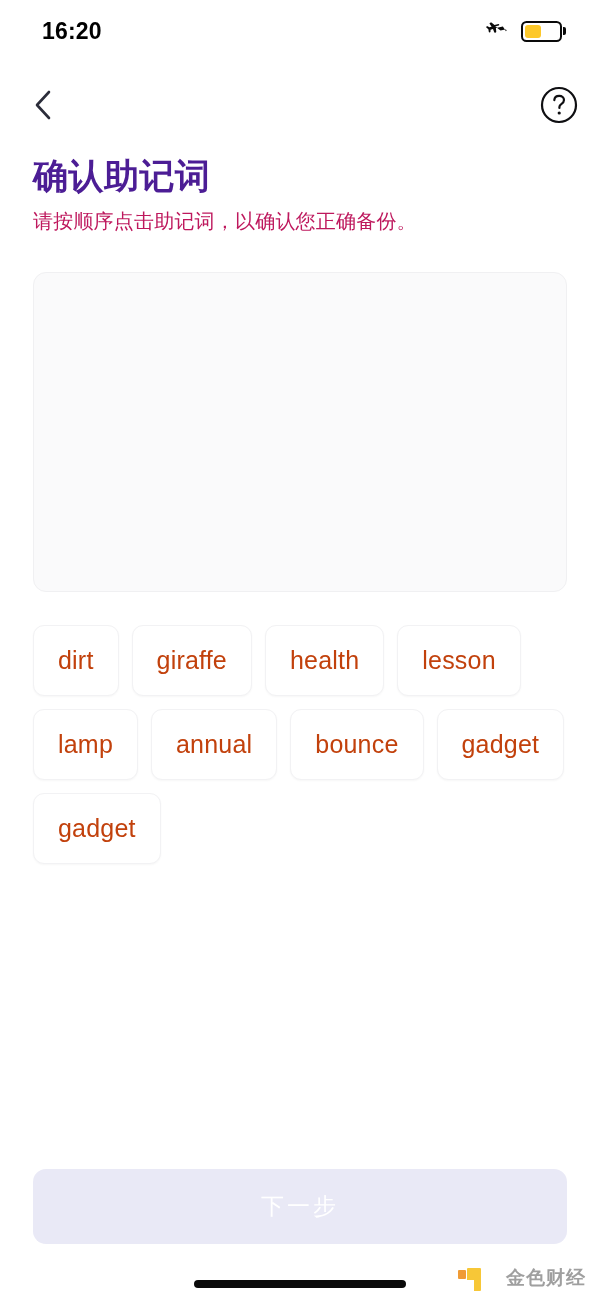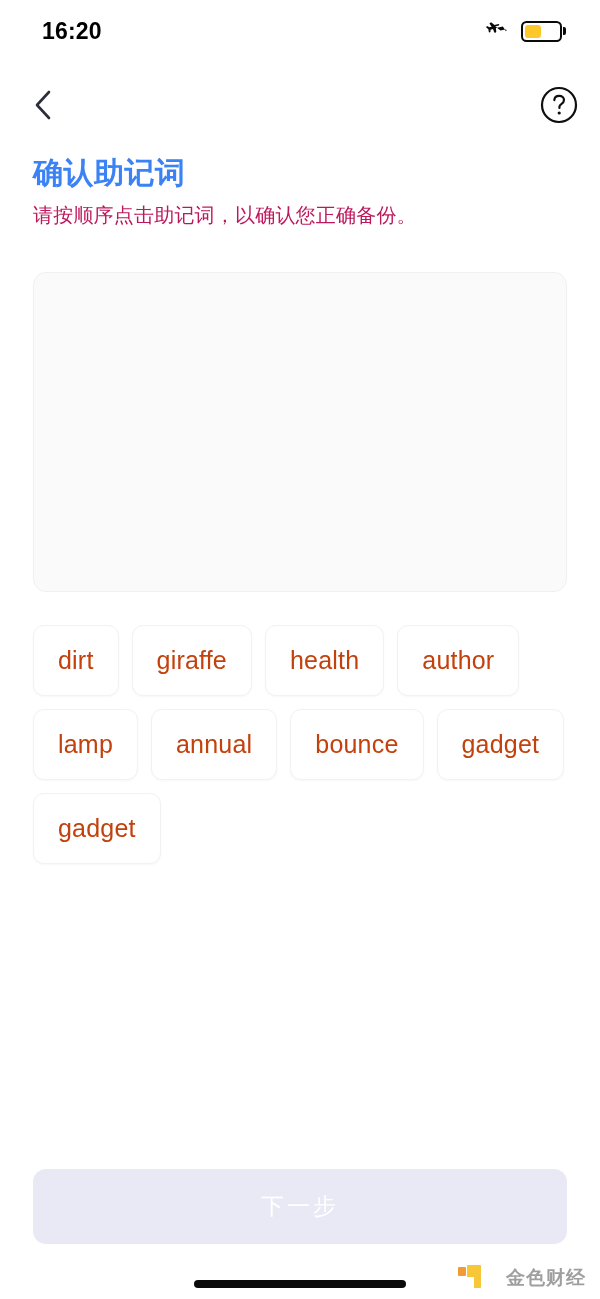--- a/index.html
+++ b/index.html
@@ -44,21 +44,21 @@
     display:flex; align-items:center; justify-content:center; cursor:pointer;
   }
   .help-btn {
     position:absolute; right:17px; top:19px; width:48px; height:48px;
     display:flex; align-items:center; justify-content:center; cursor:pointer;
   }
 
   
   .heading-block { position:absolute; top:155px; left:33px; width:534px; }
   .page-title {
-    font-size:30px; font-weight:bold; color:#3b82f6; line-height:1.2;
+    font-size:35px; font-weight:bold; color:#4c1d95; line-height:1.2;
     letter-spacing:0.5px;
   }
   .page-subtitle {
     margin-top:11px; font-size:20px; color:#be185d; line-height:1.35;
     letter-spacing:0.2px;
   }
 
   
   .answer-box {
     position:absolute; left:33px; top:272px; width:534px; height:320px;
@@ -85,21 +85,21 @@
     background:#e9e9f6; border:none; border-radius:13px;
     display:flex; align-items:center; justify-content:center;
     font-size:23px; color:#ffffff; letter-spacing:3px;
     font-family:"Liberation Sans","DejaVu Sans",sans-serif;
     cursor:default;
   }
 
   
   .watermark {
     position:absolute; right:14px; bottom:8px;
-    display:flex; align-items:flex-start; gap:25px; opacity:0.95;
+    display:flex; align-items:flex-end; gap:25px; opacity:0.95;
   }
   .wm-mark { position:relative; width:23px; height:23px; }
   .wm-sq-a { position:absolute; left:0; top:2px; width:8px; height:9px; background:#f0962b; border-radius:1px; }
   .wm-sq-b { position:absolute; left:9px; top:0; width:14px; height:23px; background:#f7c52d; border-radius:1px; }
   .wm-notch { position:absolute; left:9px; top:12px; width:7px; height:11px; background:#ffffff; }
   .wm-text {
     font-size:19px; color:#9a9a9a; letter-spacing:1px; font-weight:bold;
   }
 
   
@@ -149,21 +149,21 @@
     <div class="page-title">确认助记词</div>
     <div class="page-subtitle">请按顺序点击助记词，以确认您正确备份。</div>
   </div>
 
   <div class="answer-box"></div>
 
   <div class="chip-pool">
       <div class="chip">dirt</div>
       <div class="chip">giraffe</div>
       <div class="chip">health</div>
-      <div class="chip">author</div>
+      <div class="chip">lesson</div>
       <div class="chip">lamp</div>
       <div class="chip">annual</div>
       <div class="chip">bounce</div>
       <div class="chip">gadget</div>
       <div class="chip">gadget</div>
     </div>
 
   <div class="next-btn">下一步</div>
 
   <div class="watermark">

